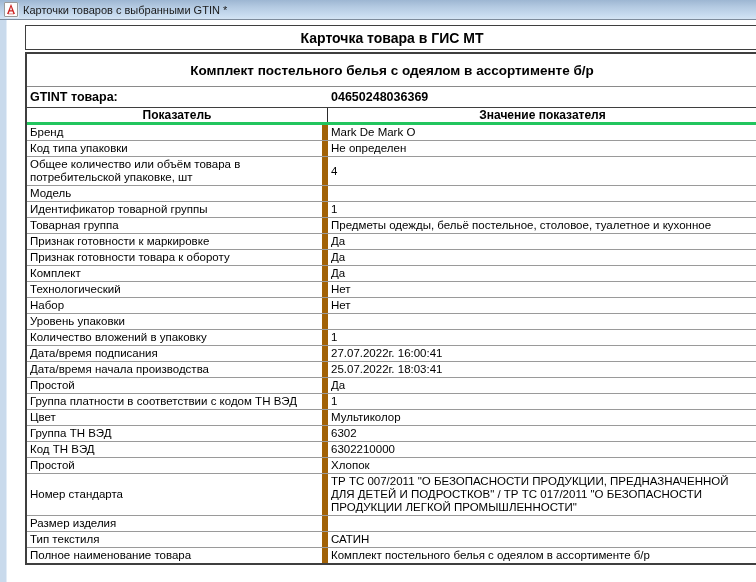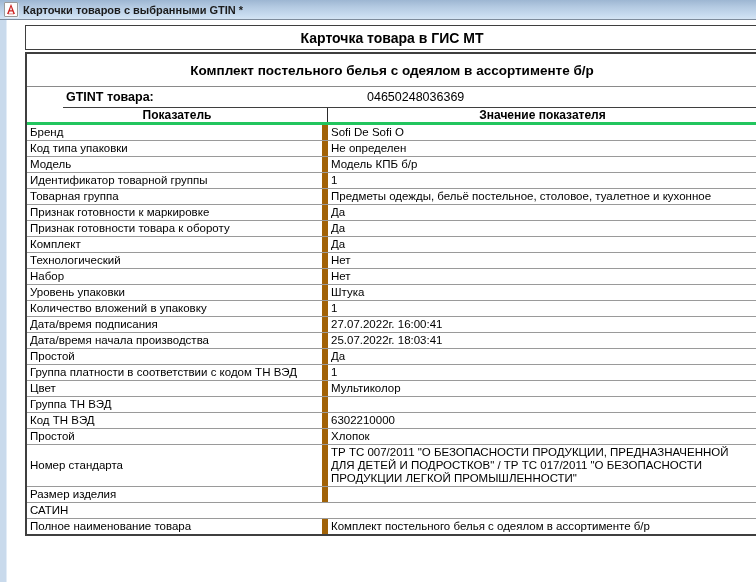--- a/index.html
+++ b/index.html
@@ -16,21 +16,21 @@
     border-bottom:1px solid #7d8b9b;
     display:flex; align-items:center; padding-left:4px; gap:5px;
   }
   .tab-icon{
     width:14px; height:15px; background:#fdfdfd;
     border:1px solid #9a9a9a; border-radius:1px;
     display:flex; align-items:center; justify-content:center;
     box-shadow:1px 1px 0 rgba(255,255,255,.5);
   }
   .tab-icon svg{ display:block; }
-  .tab-label{ font-size:11px; color:#1b1b1b; white-space:nowrap;font-weight:bold; }
+  .tab-label{ font-size:11px; color:#1b1b1b; white-space:nowrap; }
   
   .side-strip{
     position:absolute; top:20px; left:0; width:7px; height:562px;
     background:#c9daec; border-right:1px solid #e2ecf7;
   }
   .page{
     position:absolute; top:20px; left:24px; width:749px; height:562px;
     background:#ffffff; padding:5px 8px 0 1px;
   }
   .report-title-box{
@@ -45,24 +45,23 @@
     background:#fff;
   }
   .product-title-row{
     min-height:33px; display:flex; align-items:center; justify-content:center;
     border-bottom:1px solid #8a8a8a; padding:2px 6px;
   }
   .product-title{ font-size:13.5px; font-weight:bold; text-align:center; }
   .gtin-row{
     display:flex; min-height:21px; align-items:center;
     border-bottom:1px solid #3f3f3f;
-    margin-left:36px;
   }
   .gtin-label{ width:301px; padding:2px 3px; font-size:12.5px; font-weight:bold; }
-  .gtin-value{ padding:2px 3px; font-size:12.5px; font-weight:normal; }
+  .gtin-value{ padding:2px 3px; font-size:12.5px; font-weight:bold; }
   .head-row{
     display:flex; min-height:15px;
     border-bottom:3px solid #22c55e; font-weight:bold; font-size:12px;
   }
   .head-cell{ display:flex; align-items:center; justify-content:center; padding:0 2px; }
   .head-c1{ width:301px; border-right:1px solid #2b2b2b; }
   .head-c2{ flex:1;text-align:center; }
   .trow{
     display:flex; border-bottom:1px solid #9a9a9a; font-size:11.5px;
   }
@@ -104,32 +103,35 @@
     </div>
 
     <div class="head-row">
       <div class="head-cell head-c1">Показатель</div>
       <div class="head-cell head-c2">Значение показателя</div>
     </div>
 
     <div id="rows">
   <div class="trow">
     <div class="cell c1">Бренд</div>
-    <div class="cell c2">Sofi De Sofi O</div>
+    <div class="cell c2">Mark De Mark O</div>
   </div>
 
   <div class="trow">
     <div class="cell c1">Код типа упаковки</div>
     <div class="cell c2">Не определен</div>
   </div>
 
+  <div class="trow">
+    <div class="cell c1">Общее количество или объём товара в потребительской упаковке, шт</div>
+    <div class="cell c2">4</div>
+  </div>
 
   <div class="trow">
     <div class="cell c1">Модель</div>
-    <div class="cell c2">Модель КПБ б/р</div>
   </div>
 
   <div class="trow">
     <div class="cell c1">Идентификатор товарной группы</div>
     <div class="cell c2">1</div>
   </div>
 
   <div class="trow">
     <div class="cell c1">Товарная группа</div>
     <div class="cell c2">Предметы одежды, бельё постельное, столовое, туалетное и кухонное</div>
@@ -155,21 +157,20 @@
     <div class="cell c2">Нет</div>
   </div>
 
   <div class="trow">
     <div class="cell c1">Набор</div>
     <div class="cell c2">Нет</div>
   </div>
 
   <div class="trow">
     <div class="cell c1">Уровень упаковки</div>
-    <div class="cell c2">Штука</div>
   </div>
 
   <div class="trow">
     <div class="cell c1">Количество вложений в упаковку</div>
     <div class="cell c2">1</div>
   </div>
 
   <div class="trow">
     <div class="cell c1">Дата/время подписания</div>
     <div class="cell c2">27.07.2022г. 16:00:41</div>
@@ -190,20 +191,21 @@
     <div class="cell c2">1</div>
   </div>
 
   <div class="trow">
     <div class="cell c1">Цвет</div>
     <div class="cell c2">Мультиколор</div>
   </div>
 
   <div class="trow">
     <div class="cell c1">Группа ТН ВЭД</div>
+    <div class="cell c2">6302</div>
   </div>
 
   <div class="trow">
     <div class="cell c1">Код ТН ВЭД</div>
     <div class="cell c2">6302210000</div>
   </div>
 
   <div class="trow">
     <div class="cell c1">Простой</div>
     <div class="cell c2">Хлопок</div>
@@ -213,20 +215,21 @@
     <div class="cell c1">Номер стандарта</div>
     <div class="cell c2">ТР ТС 007/2011 "О БЕЗОПАСНОСТИ ПРОДУКЦИИ, ПРЕДНАЗНАЧЕННОЙ ДЛЯ ДЕТЕЙ И ПОДРОСТКОВ" / ТР ТС 017/2011 "О БЕЗОПАСНОСТИ ПРОДУКЦИИ ЛЕГКОЙ ПРОМЫШЛЕННОСТИ"</div>
   </div>
 
 
   <div class="trow">
     <div class="cell c1">Размер изделия</div>
   </div>
 
   <div class="trow">
+    <div class="cell c1">Тип текстиля</div>
     <div class="cell c2">САТИН</div>
   </div>
 
 
   <div class="trow">
     <div class="cell c1">Полное наименование товара</div>
     <div class="cell c2">Комплект постельного белья с одеялом в ассортименте б/р</div>
   </div>
 </div>
 

